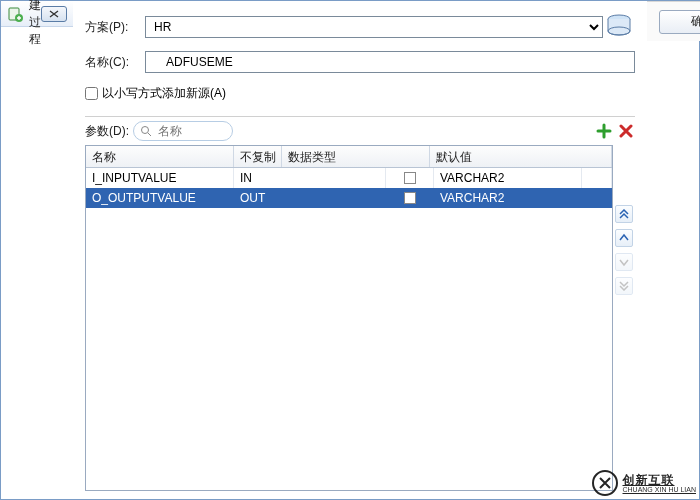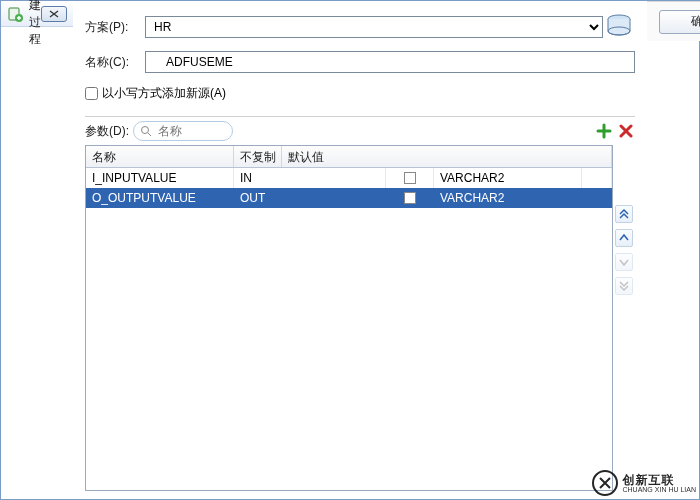--- a/index.html
+++ b/index.html
@@ -37,21 +37,21 @@
   .gc.c-nocopy { justify-content:center; }
   .chk { width:12px; height:12px; border:1px solid #888; background:#fff; }
   .grid-body { flex:1; background:#fff; }
   .side-arrows { width:22px; display:flex; flex-direction:column; align-items:center; padding-top:60px; gap:6px; }
   .arrow-btn { width:18px; height:18px; border:1px solid #c2d3e6; border-radius:2px; background:linear-gradient(#fbfdff,#e7eff8); display:flex; align-items:center; justify-content:center; cursor:pointer; }
   .arrow-btn.disabled { opacity:0.5; cursor:default; }
   .footer { height:40px; display:flex; align-items:center; padding:0 12px; border-top:1px solid #d8d8d8; background:#fafafa; }
   .btn { height:24px; min-width:88px; border:1px solid #9aaac0; background:linear-gradient(#ffffff,#e9eef5); border-radius:3px; padding:0 14px; cursor:pointer; color:#222; }
   .watermark { position:absolute; right:4px; bottom:4px; opacity:0.85; display:flex; align-items:center; gap:4px; pointer-events:none;}
   .wm-circle{width:26px;height:26px;border:2px solid #000;border-radius:50%;display:flex;align-items:center;justify-content:center;}
-  .wm-text{display:flex; flex-direction:column; line-height:1;}
+  .wm-text{display:flex; flex-direction:column; line-height:1;text-decoration:underline;}
   .wm-cn{font-size:12px; font-weight:bold; color:#000; letter-spacing:1px;}
   .wm-en{font-size:7px; color:#000;}
 </style>
 </head>
 <body>
 
 <div class="window">
   <div class="titlebar">
     <svg class="title-icon" viewBox="0 0 16 16">
         <rect x="2" y="2" width="10" height="12" rx="1" fill="#eaf4ea" stroke="#3a8a3a"></rect>
@@ -111,20 +111,21 @@
             <path d="M2 2l10 10M12 2L2 12" stroke="#cc2b2b" stroke-width="3" stroke-linecap="round"></path>
           </svg>
       </div>
     </div>
 
     <div class="grid-area">
       <div class="grid">
         <div class="grid-header">
           <div class="gh c-name">名称</div>
           <div class="gh c-nocopy">不复制</div>
+          <div class="gh c-type">数据类型</div>
           <div class="gh c-default">默认值</div>
         </div>
         <div class="grid-body" id="grid-body">
             <div class="grid-row">
               <div class="gc c-name">I_INPUTVALUE</div>
               <div class="gc c-mode">IN</div>
               <div class="gc c-nocopy">
                 <div class="chk"></div>
               </div>
               <div class="gc c-type">VARCHAR2</div>

